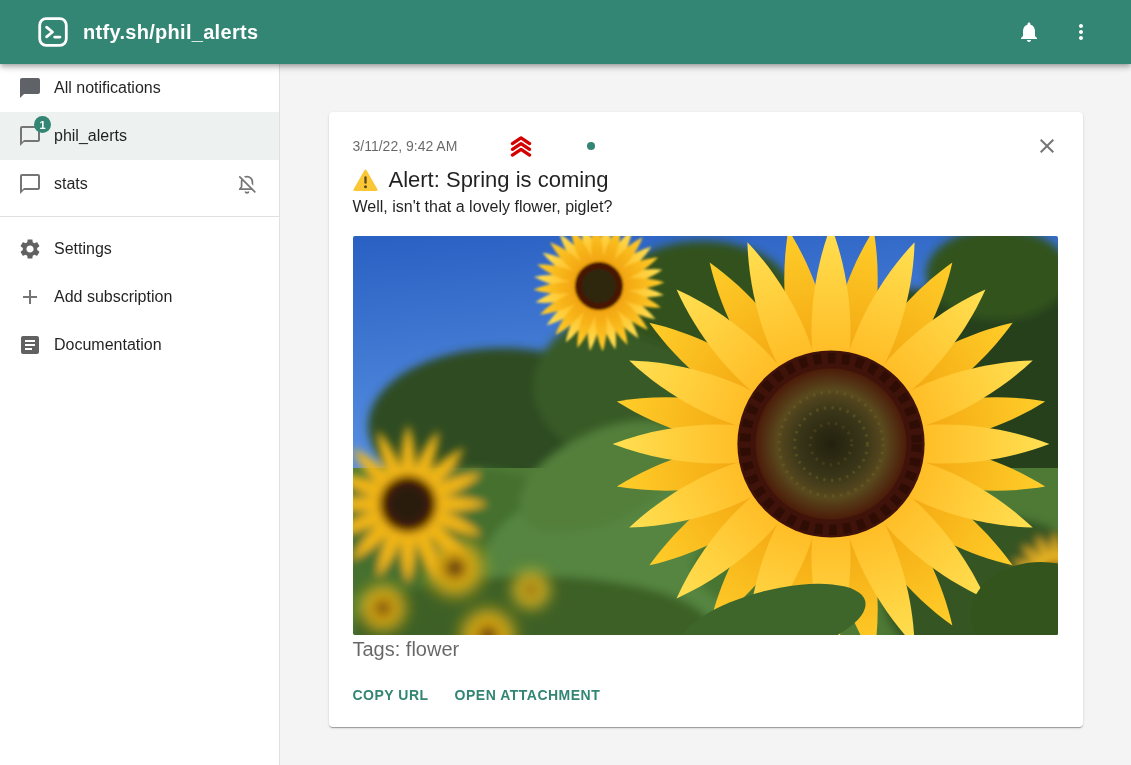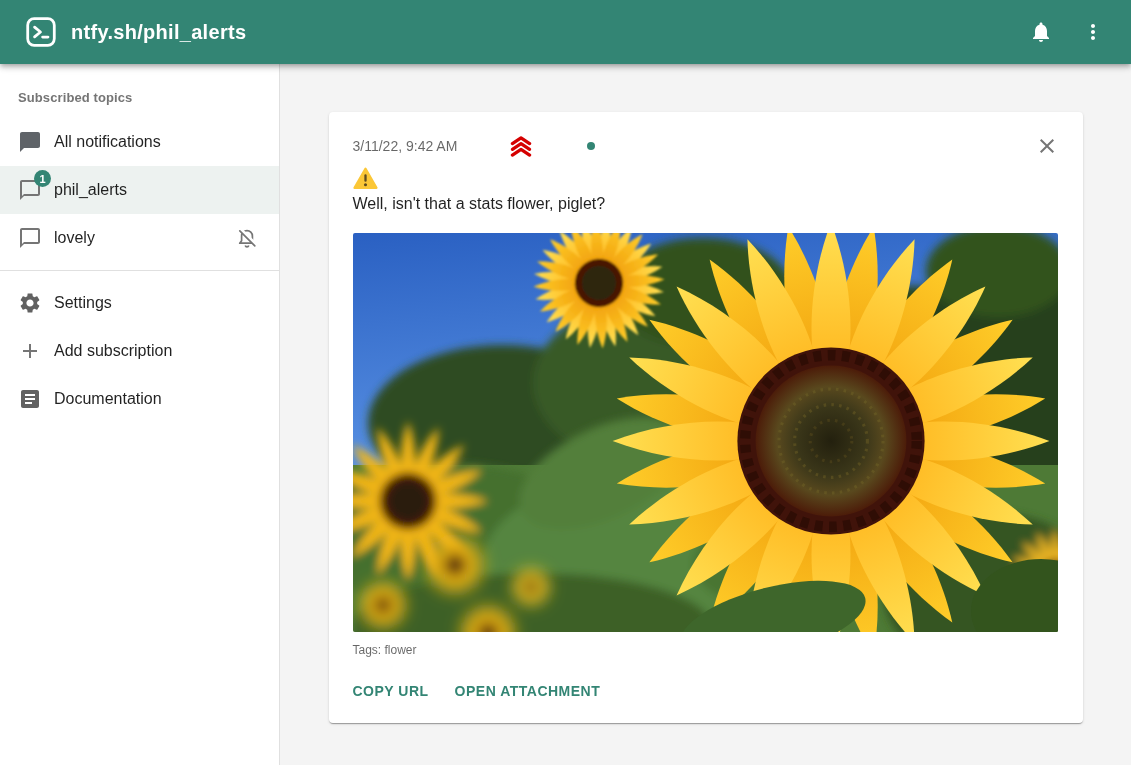--- a/index.html
+++ b/index.html
@@ -5,21 +5,21 @@
   * { box-sizing: border-box; }
   html,body { margin:0; padding:0; }
   body {
     width:1131px; height:765px; overflow:hidden;
     font-family:"Liberation Sans", sans-serif;
     background:#f4f4f4; color:rgba(0,0,0,.87);
   }
   
   .appbar {
     height:64px; background:#338574; color:#fff;
-    display:flex; align-items:center; padding:0 12px;
+    display:flex; align-items:center; padding:0 24px;
     box-shadow:0 2px 4px -1px rgba(0,0,0,.2), 0 4px 5px 0 rgba(0,0,0,.14), 0 1px 10px 0 rgba(0,0,0,.12);
     position:relative; z-index:20;
   }
   .logo { width:30px; height:30px; margin:0 15px 0 14px; flex-shrink:0; }
   .appbar-title { font-size:20px; font-weight:bold; letter-spacing:.3px; }
   .appbar-actions { margin-left:auto; display:flex; align-items:center; gap:28px; padding-right:14px; }
   .icon-btn { width:24px; height:24px; cursor:pointer; display:flex; align-items:center; justify-content:center; }
   
   .layout { display:flex; height:701px; }
   .sidebar {
@@ -61,21 +61,21 @@
     display:flex; align-items:center; gap:11px;
     font-size:22px; margin-top:9px; color:rgba(0,0,0,.87);
   }
   .warning-icon { width:25px; height:23px; flex-shrink:0; }
   .card-body { font-size:16px; margin-top:5px; color:rgba(0,0,0,.87); }
   .attachment {
     margin-top:20px; width:705px; height:399px; border-radius:2px;
     overflow:hidden; cursor:pointer; line-height:0;
   }
   .attachment svg { width:705px; height:399px; }
-  .tags { font-size:12px; color:rgba(0,0,0,.6); margin-top:11px; }
+  .tags { font-size:20px; color:rgba(0,0,0,.6); margin-top:3px; }
   .actions { margin-top:26px; display:flex; gap:26px; }
   .action-btn {
     font-size:14px; font-weight:bold; letter-spacing:.5px;
     color:#338574; cursor:pointer; user-select:none;text-align:center;
   }
 </style>
 </head>
 <body>
 
 <header class="appbar">
@@ -95,21 +95,20 @@
       <svg viewBox="0 0 24 24" width="24" height="24">
         <path fill="#ffffff" d="M12 8c1.1 0 2-.9 2-2s-.9-2-2-2-2 .9-2 2 .9 2 2 2zm0 2c-1.1 0-2 .9-2 2s.9 2 2 2 2-.9 2-2-.9-2-2-2zm0 6c-1.1 0-2 .9-2 2s.9 2 2 2 2-.9 2-2-.9-2-2-2z"></path>
       </svg>
     </div>
   </div>
 </header>
 
 <div class="layout">
 
   <nav class="sidebar">
-    <div class="section-label">Subscribed topics</div>
 
     <div class="nav-item">
       <span class="nav-icon">
         <svg viewBox="0 0 24 24" width="24" height="24">
             <path fill="#5f6368" d="M20 2H4c-1.1 0-2 .9-2 2v18l4-4h14c1.1 0 2-.9 2-2V4c0-1.1-.9-2-2-2z"></path>
           </svg>
       </span>
       <span>All notifications</span>
     </div>
 
@@ -123,21 +122,21 @@
       <span>phil_alerts</span>
     </div>
 
 
     <div class="nav-item">
       <span class="nav-icon">
         <svg viewBox="0 0 24 24" width="24" height="24">
             <path fill="#757575" fill-rule="evenodd" d="M20 2H4c-1.1 0-2 .9-2 2v18l4-4h14c1.1 0 2-.9 2-2V4c0-1.1-.9-2-2-2zm0 14H6l-2 2V4h16v12z"></path>
           </svg>
       </span>
-      <span>lovely</span>
+      <span>stats</span>
       <span class="mute-icon">
         <svg viewBox="0 0 24 24" width="24" height="24">
           <path fill="none" stroke="#757575" stroke-width="1.7" stroke-linejoin="round" d="M6.6 14.8V10a5.4 5.4 0 0 1 10.8 0v4.8l1.9 2.4H4.7z"></path>
           <path fill="none" stroke="#757575" stroke-width="1.7" d="M10.2 19.6a1.9 1.9 0 0 0 3.6 0"></path>
           <line x1="6" y1="3.6" x2="21" y2="18.6" stroke="#ffffff" stroke-width="3.2"></line>
           <line x1="4.8" y1="4.8" x2="19.8" y2="19.8" stroke="#757575" stroke-width="1.7" stroke-linecap="round"></line>
         </svg>
       </span>
     </div>
 
@@ -188,23 +187,24 @@
           </svg>
         </span>
       </div>
 
       <div class="card-title">
         <svg class="warning-icon" viewBox="0 0 24 22">
           <path d="M12 1.5 22.6 20 H1.4 Z" fill="#fbc737" stroke="#fbc737" stroke-width="2" stroke-linejoin="round"></path>
           <rect x="10.9" y="7" width="2.2" height="7.2" rx="1.1" fill="#5d4a1f"></rect>
           <circle cx="12" cy="16.9" r="1.45" fill="#5d4a1f"></circle>
         </svg>
+        <span>Alert: Spring is coming</span>
       </div>
 
-      <div class="card-body">Well, isn't that a stats flower, piglet?</div>
+      <div class="card-body">Well, isn't that a lovely flower, piglet?</div>
 
       <div class="attachment">
         <svg viewBox="0 0 705 399" preserveAspectRatio="xMidYMid slice" role="img" aria-label="Field of blooming sunflowers under a blue sky">
           <defs>
             <linearGradient id="skyG" x1="0" y1="0" x2="0.25" y2="1">
               <stop offset="0" stop-color="#2a60c2"></stop>
                 <stop offset="1" stop-color="#5f98e8"></stop>
             </linearGradient>
             <linearGradient id="petA" x1="0" y1="1" x2="0" y2="0">
               <stop offset="0" stop-color="#ee9606"></stop>

